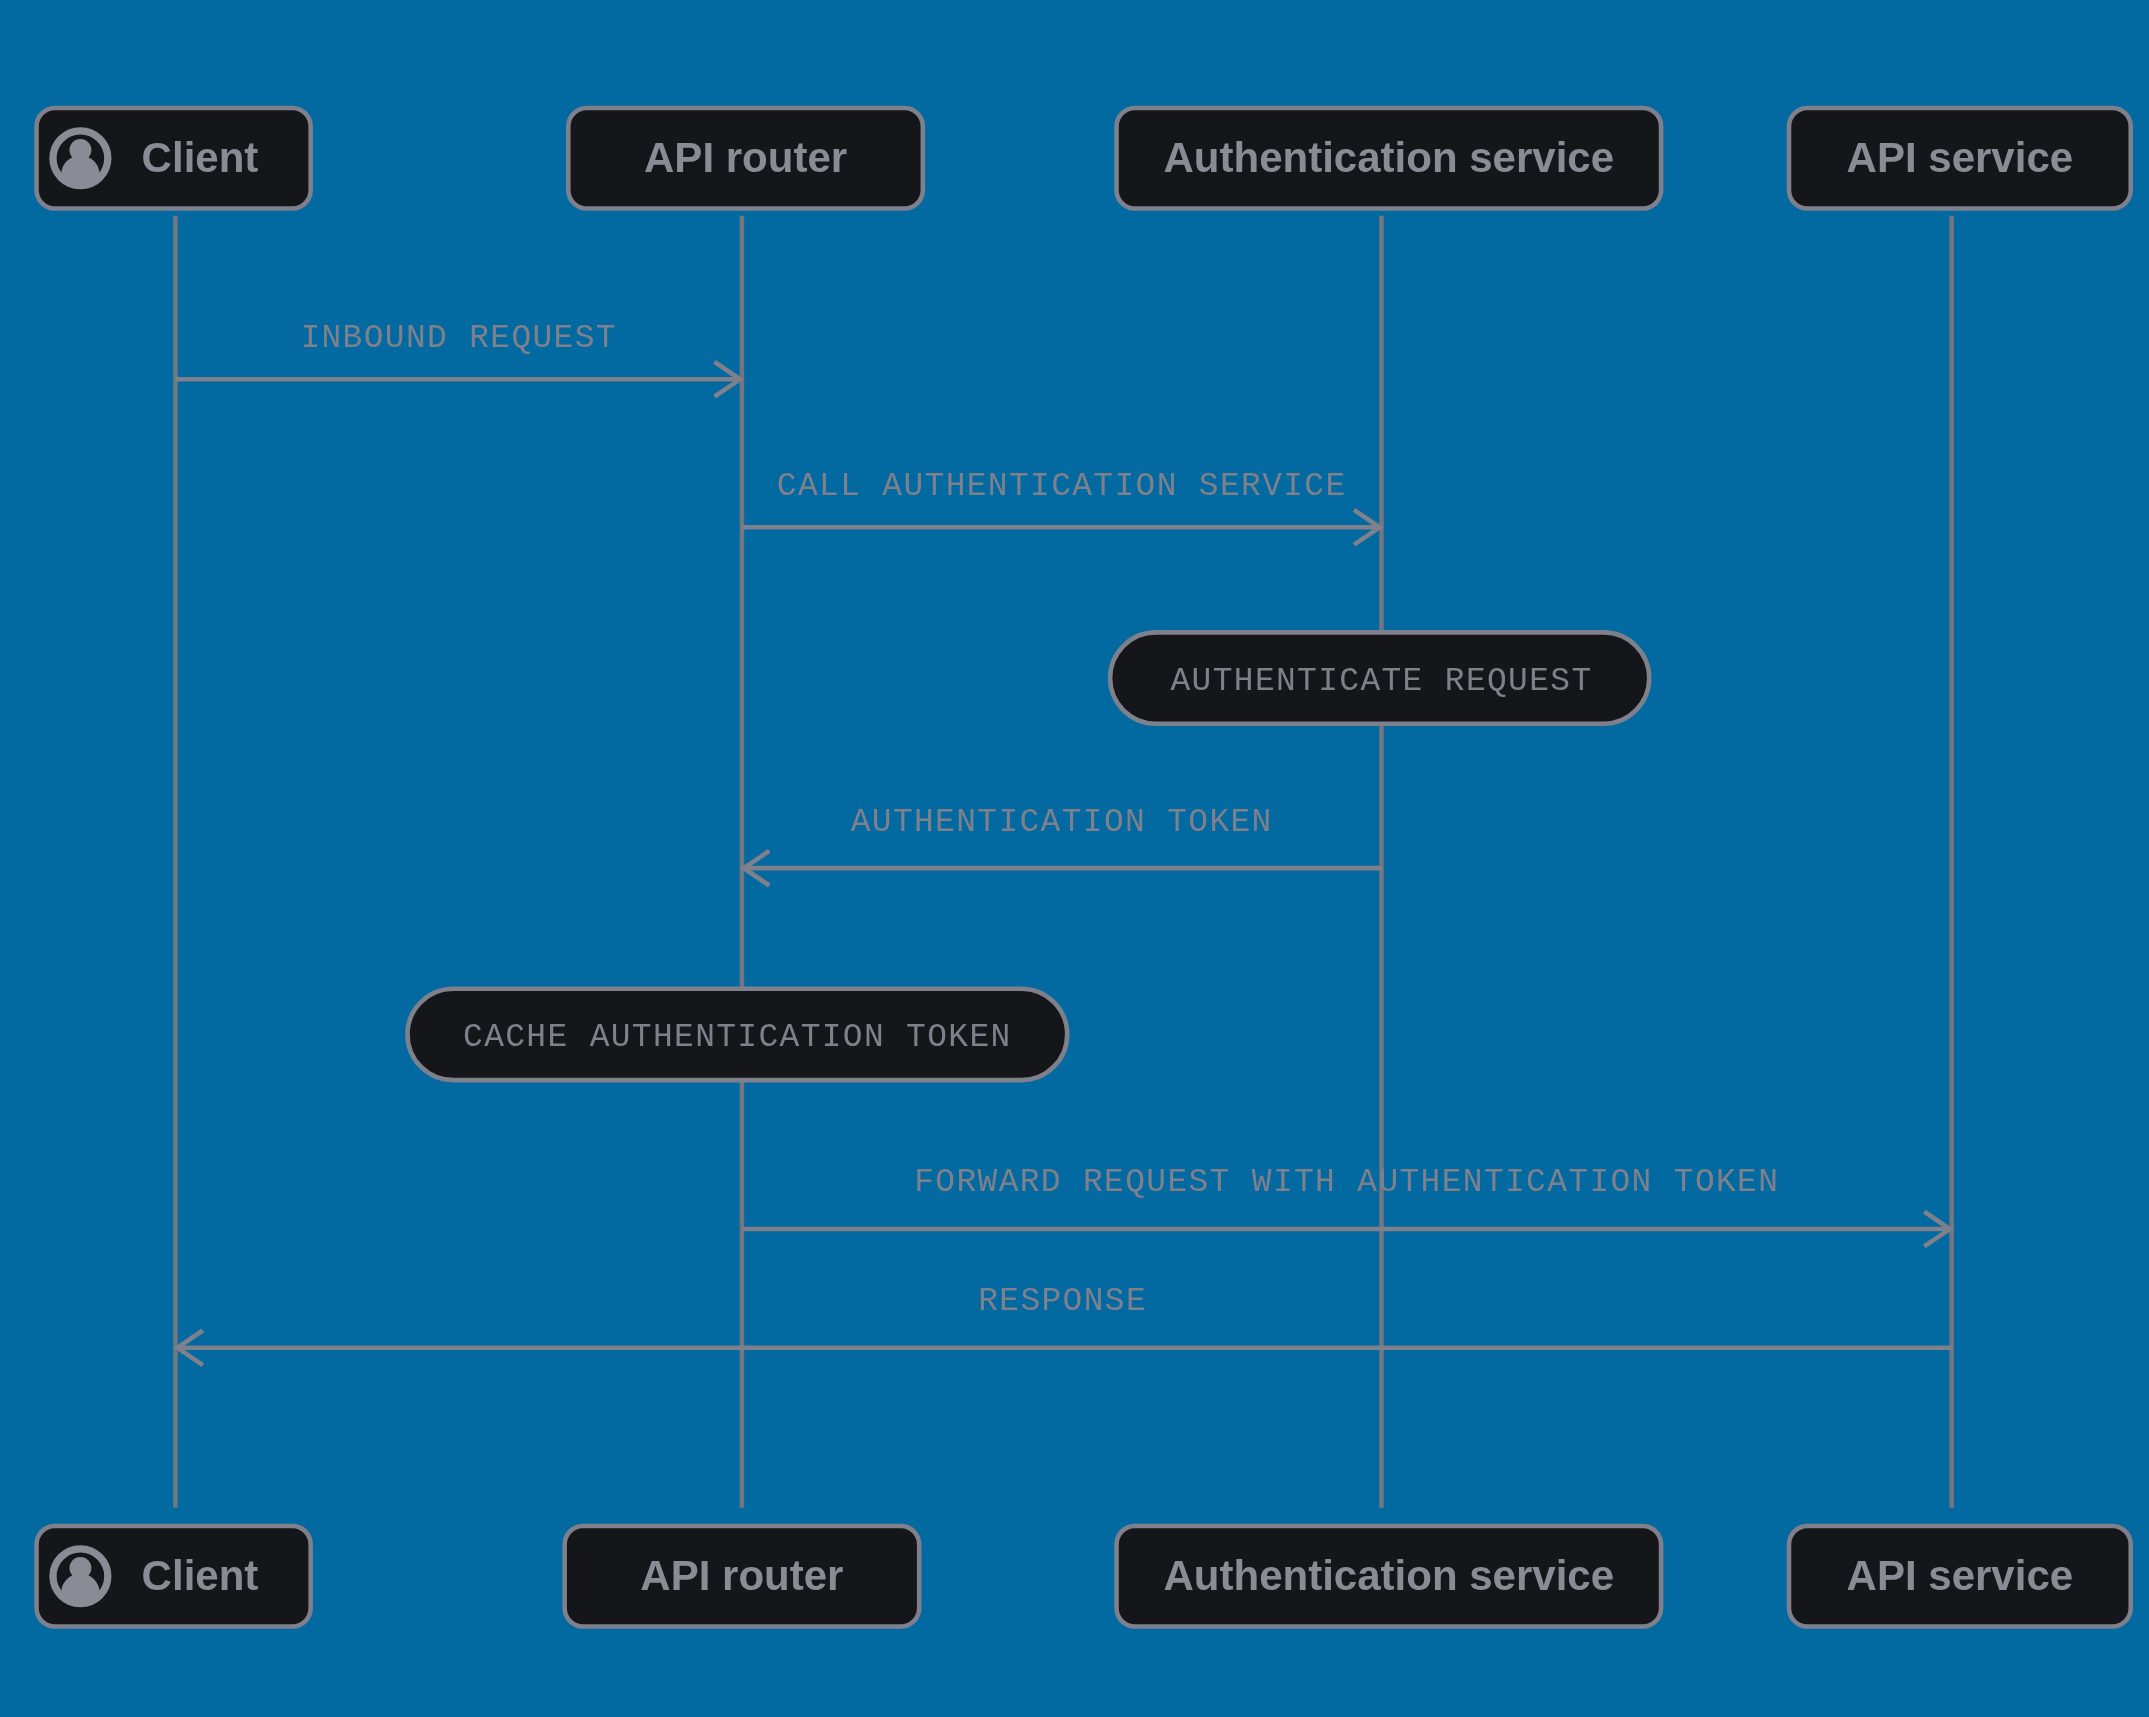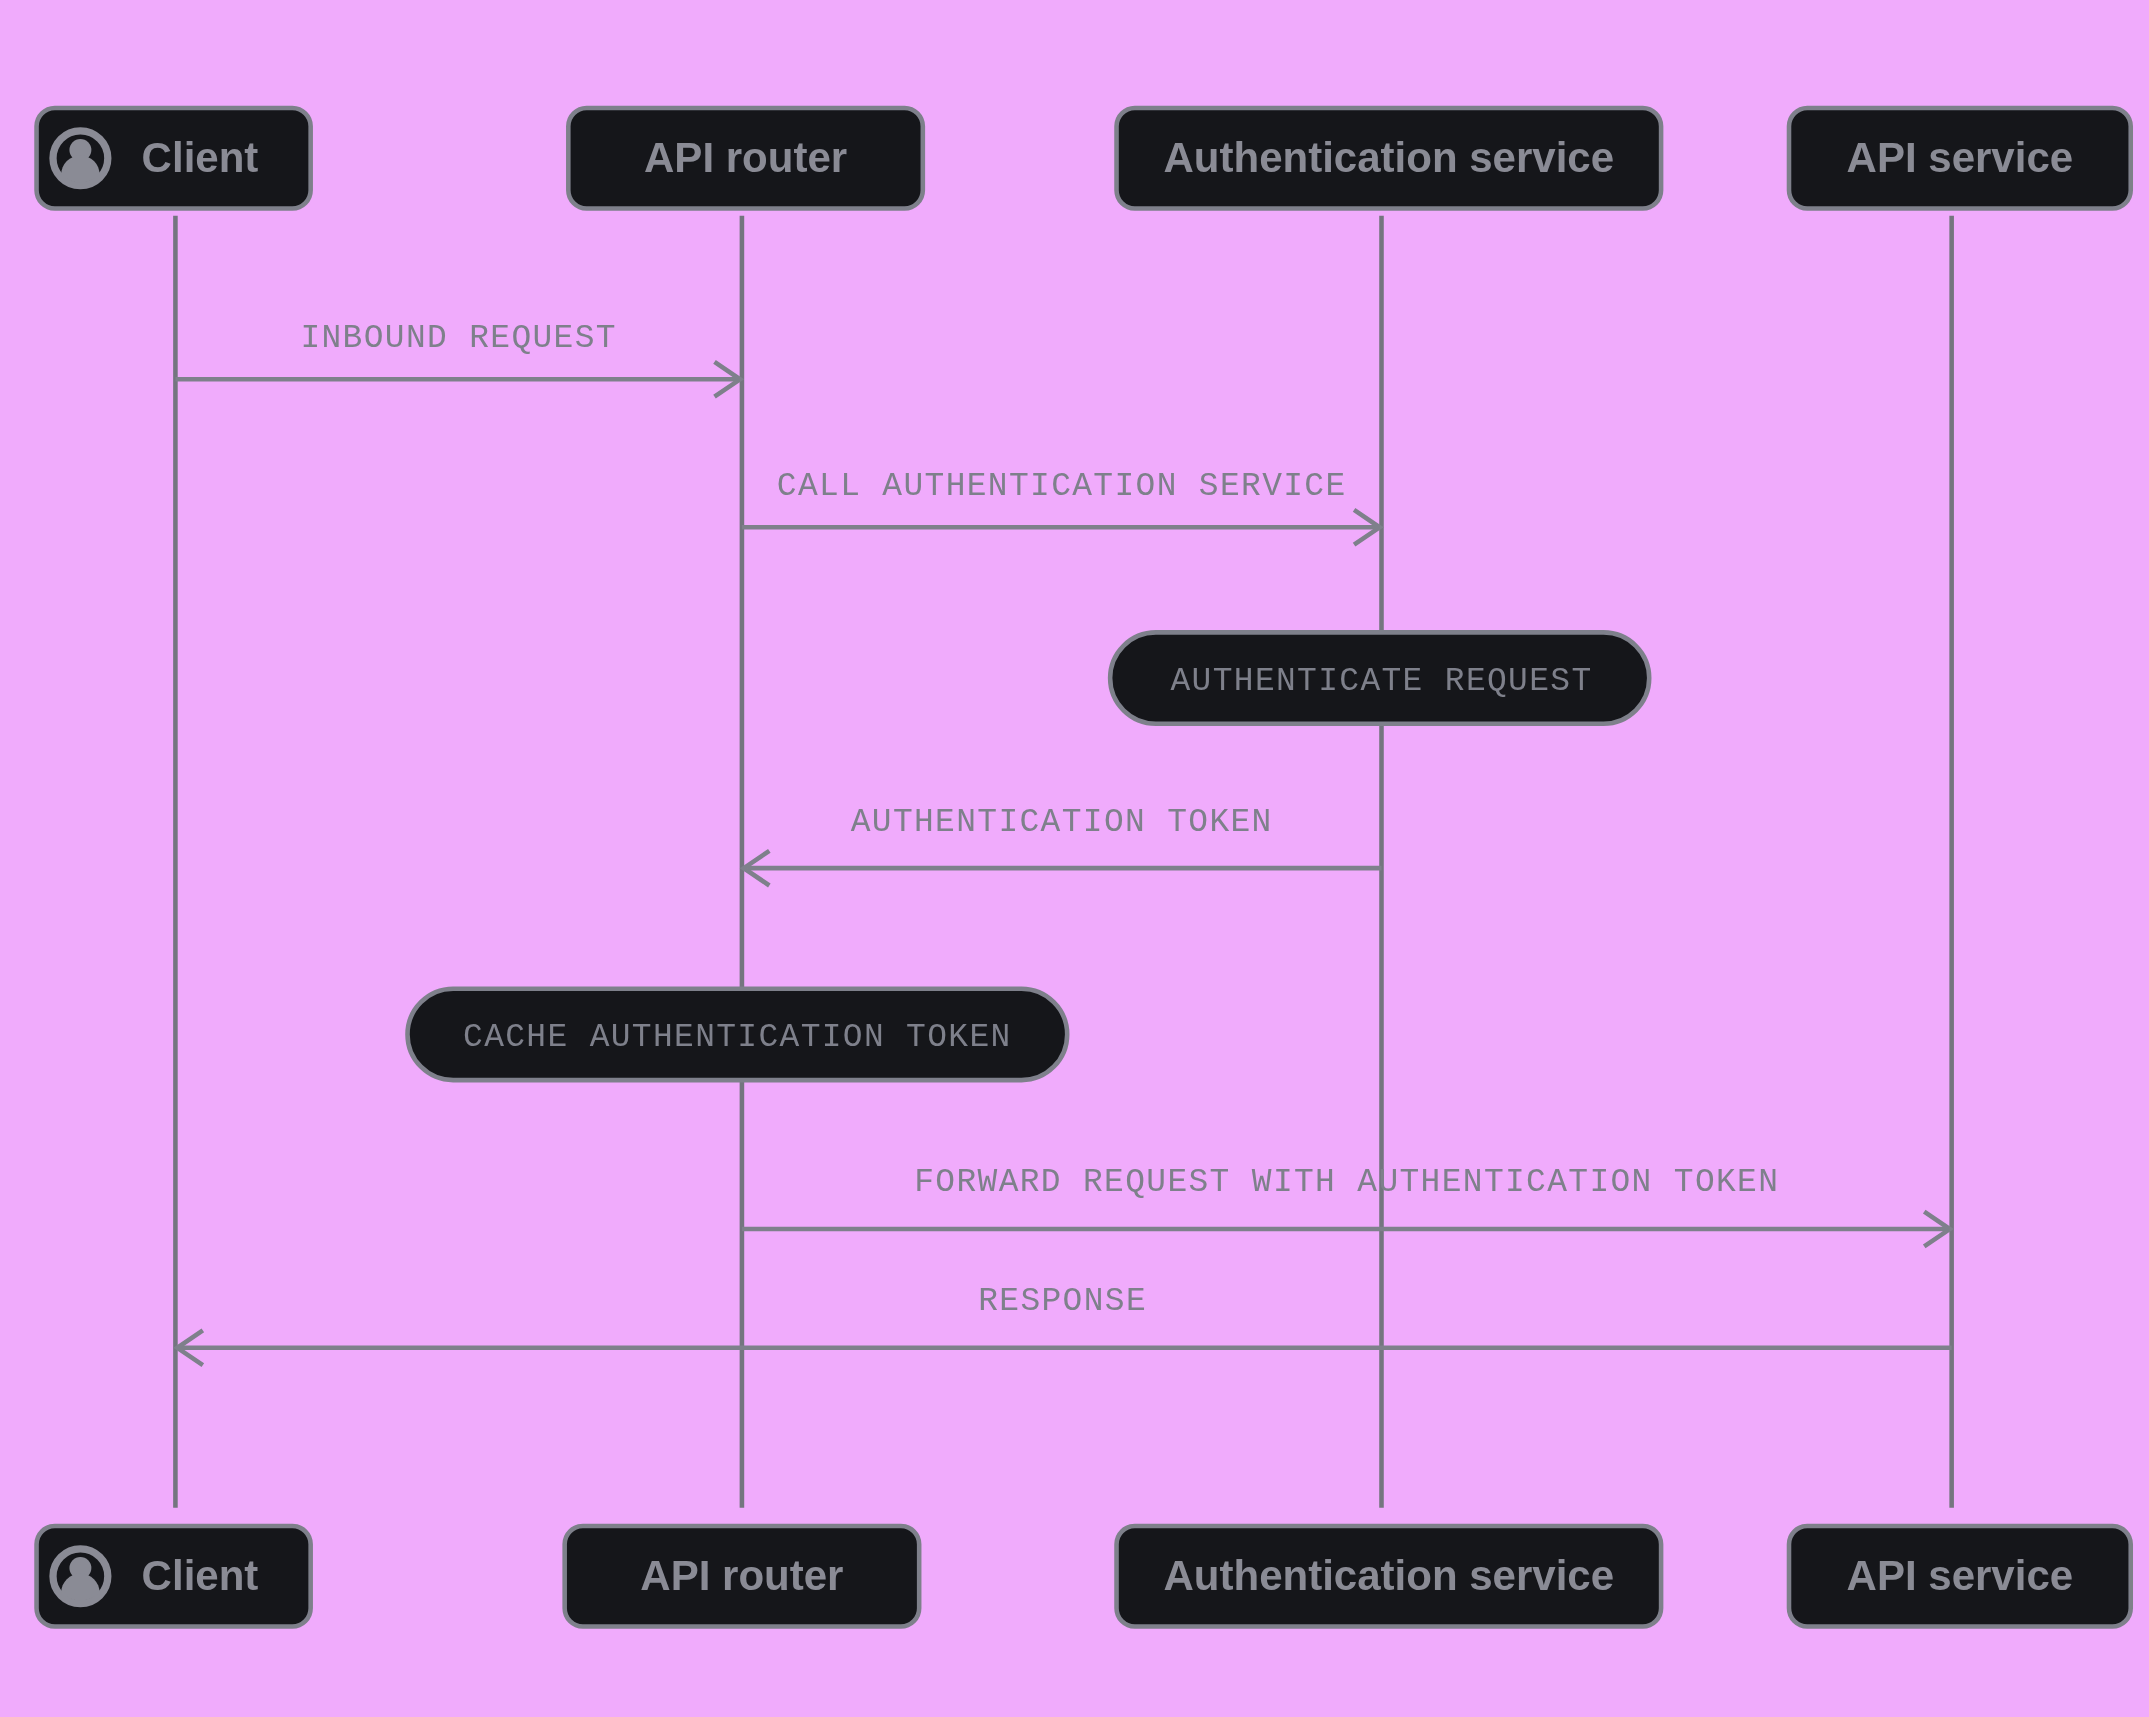--- a/index.html
+++ b/index.html
@@ -10,21 +10,21 @@
   body {
     width: 2149px;
     height: 1718px;
     overflow: hidden;
     font-family: "Liberation Sans", sans-serif;
   }
   #stage {
     position: relative;
     width: 2149px;
     height: 1718px;
-    background: #f0abfc;
+    background: #0369a1;
   }
   #diagram-svg {
     position: absolute;
     left: 0;
     top: 0;
     width: 2149px;
     height: 1718px;
     display: block;
   }
   .participant-label {

